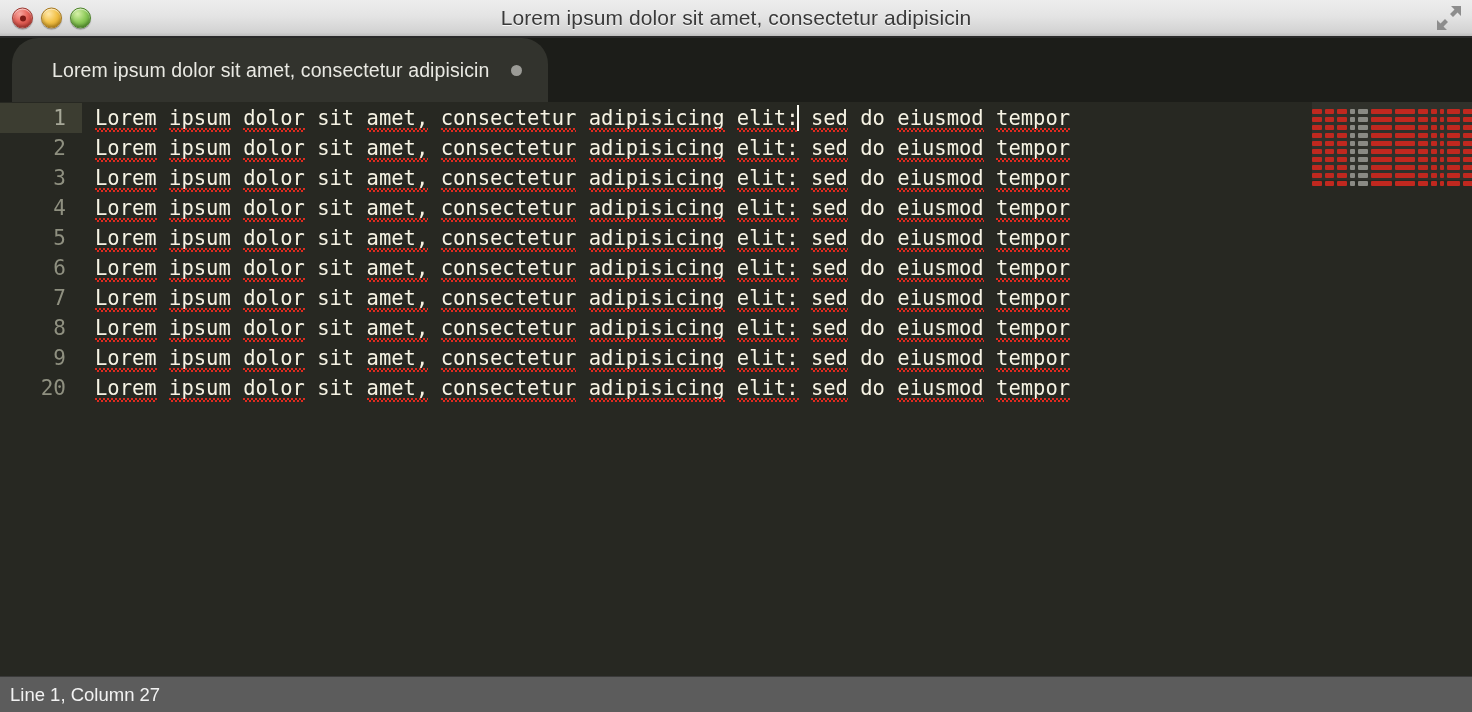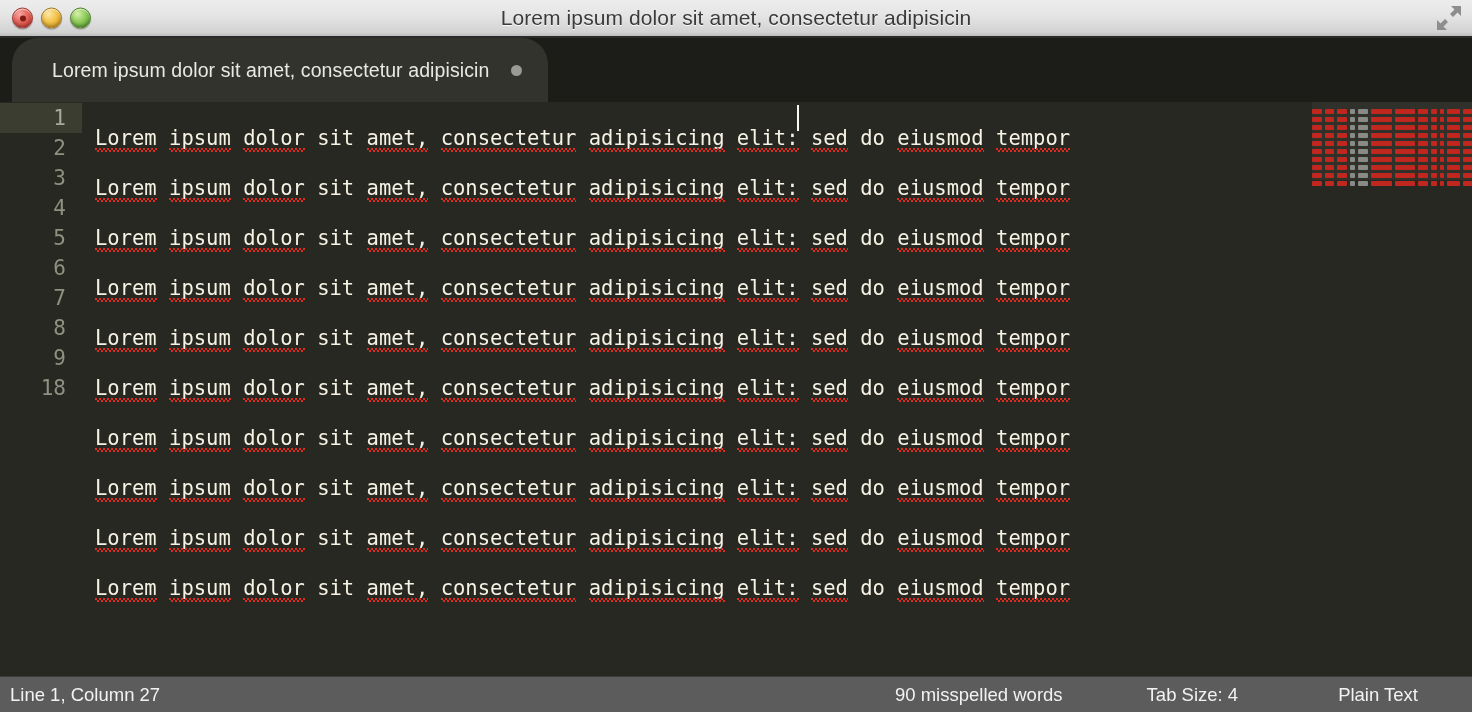--- a/index.html
+++ b/index.html
@@ -191,21 +191,20 @@
     overflow: hidden;
   }
   .code-line {
     height: 30px;
     line-height: 30px;
     white-space: pre;
     font-family: "DejaVu Sans Mono", "Liberation Mono", monospace;
     font-size: 20.5px;
     color: #f6f3e4;
     position: relative;
-    margin-top: 20px;
   }
   .code-line .w {
     position: relative;
     display: inline-block;
     white-space: pre;
   }
   .code-line .w::after {
     content: "";
     position: absolute;
     left: 0;
@@ -320,21 +319,21 @@
     <div class="gutter">
         <div class="gutter-line active">1</div>
         <div class="gutter-line">2</div>
         <div class="gutter-line">3</div>
         <div class="gutter-line">4</div>
         <div class="gutter-line">5</div>
         <div class="gutter-line">6</div>
         <div class="gutter-line">7</div>
         <div class="gutter-line">8</div>
         <div class="gutter-line">9</div>
-        <div class="gutter-line">18</div>
+        <div class="gutter-line">20</div>
       </div>
     <div class="code-area">
         <div class="code-line"><span class="w">Lorem</span> <span class="w">ipsum</span> <span class="w">dolor</span> sit <span class="w">amet,</span> <span class="w">consectetur</span> <span class="w">adipisicing</span> <span class="w">elit:</span> <span class="w">sed</span> do <span class="w">eiusmod</span> <span class="w">tempor</span></div>
         <div class="caret" style="left: 714.56px; top: 3px;"></div>
         <div class="code-line"><span class="w">Lorem</span> <span class="w">ipsum</span> <span class="w">dolor</span> sit <span class="w">amet,</span> <span class="w">consectetur</span> <span class="w">adipisicing</span> <span class="w">elit:</span> <span class="w">sed</span> do <span class="w">eiusmod</span> <span class="w">tempor</span></div>
         <div class="code-line"><span class="w">Lorem</span> <span class="w">ipsum</span> <span class="w">dolor</span> sit <span class="w">amet,</span> <span class="w">consectetur</span> <span class="w">adipisicing</span> <span class="w">elit:</span> <span class="w">sed</span> do <span class="w">eiusmod</span> <span class="w">tempor</span></div>
         <div class="code-line"><span class="w">Lorem</span> <span class="w">ipsum</span> <span class="w">dolor</span> sit <span class="w">amet,</span> <span class="w">consectetur</span> <span class="w">adipisicing</span> <span class="w">elit:</span> <span class="w">sed</span> do <span class="w">eiusmod</span> <span class="w">tempor</span></div>
         <div class="code-line"><span class="w">Lorem</span> <span class="w">ipsum</span> <span class="w">dolor</span> sit <span class="w">amet,</span> <span class="w">consectetur</span> <span class="w">adipisicing</span> <span class="w">elit:</span> <span class="w">sed</span> do <span class="w">eiusmod</span> <span class="w">tempor</span></div>
         <div class="code-line"><span class="w">Lorem</span> <span class="w">ipsum</span> <span class="w">dolor</span> sit <span class="w">amet,</span> <span class="w">consectetur</span> <span class="w">adipisicing</span> <span class="w">elit:</span> <span class="w">sed</span> do <span class="w">eiusmod</span> <span class="w">tempor</span></div>
         <div class="code-line"><span class="w">Lorem</span> <span class="w">ipsum</span> <span class="w">dolor</span> sit <span class="w">amet,</span> <span class="w">consectetur</span> <span class="w">adipisicing</span> <span class="w">elit:</span> <span class="w">sed</span> do <span class="w">eiusmod</span> <span class="w">tempor</span></div>
@@ -482,20 +481,15 @@
           <div class="mm-blk" style="width: 5.7px; background: rgb(192, 40, 31);"></div>
           <div class="mm-blk" style="width: 4px; background: rgb(192, 40, 31);"></div>
           <div class="mm-blk" style="width: 13.3px; background: rgb(192, 40, 31);"></div>
           <div class="mm-blk" style="width: 11.4px; background: rgb(192, 40, 31);"></div>
         </div>
       </div>
   </div>
 
   <div class="statusbar">
     <div class="status-left">Line 1, Column 27</div>
-    <div class="status-right">
-      <div class="status-item sb-spell">90 misspelled words</div>
-      <div class="status-item sb-tab">Tab Size: 4</div>
-      <div class="status-item sb-syntax">Plain Text</div>
-    </div>
   </div>
 
 </div>
 
 </body></html>

